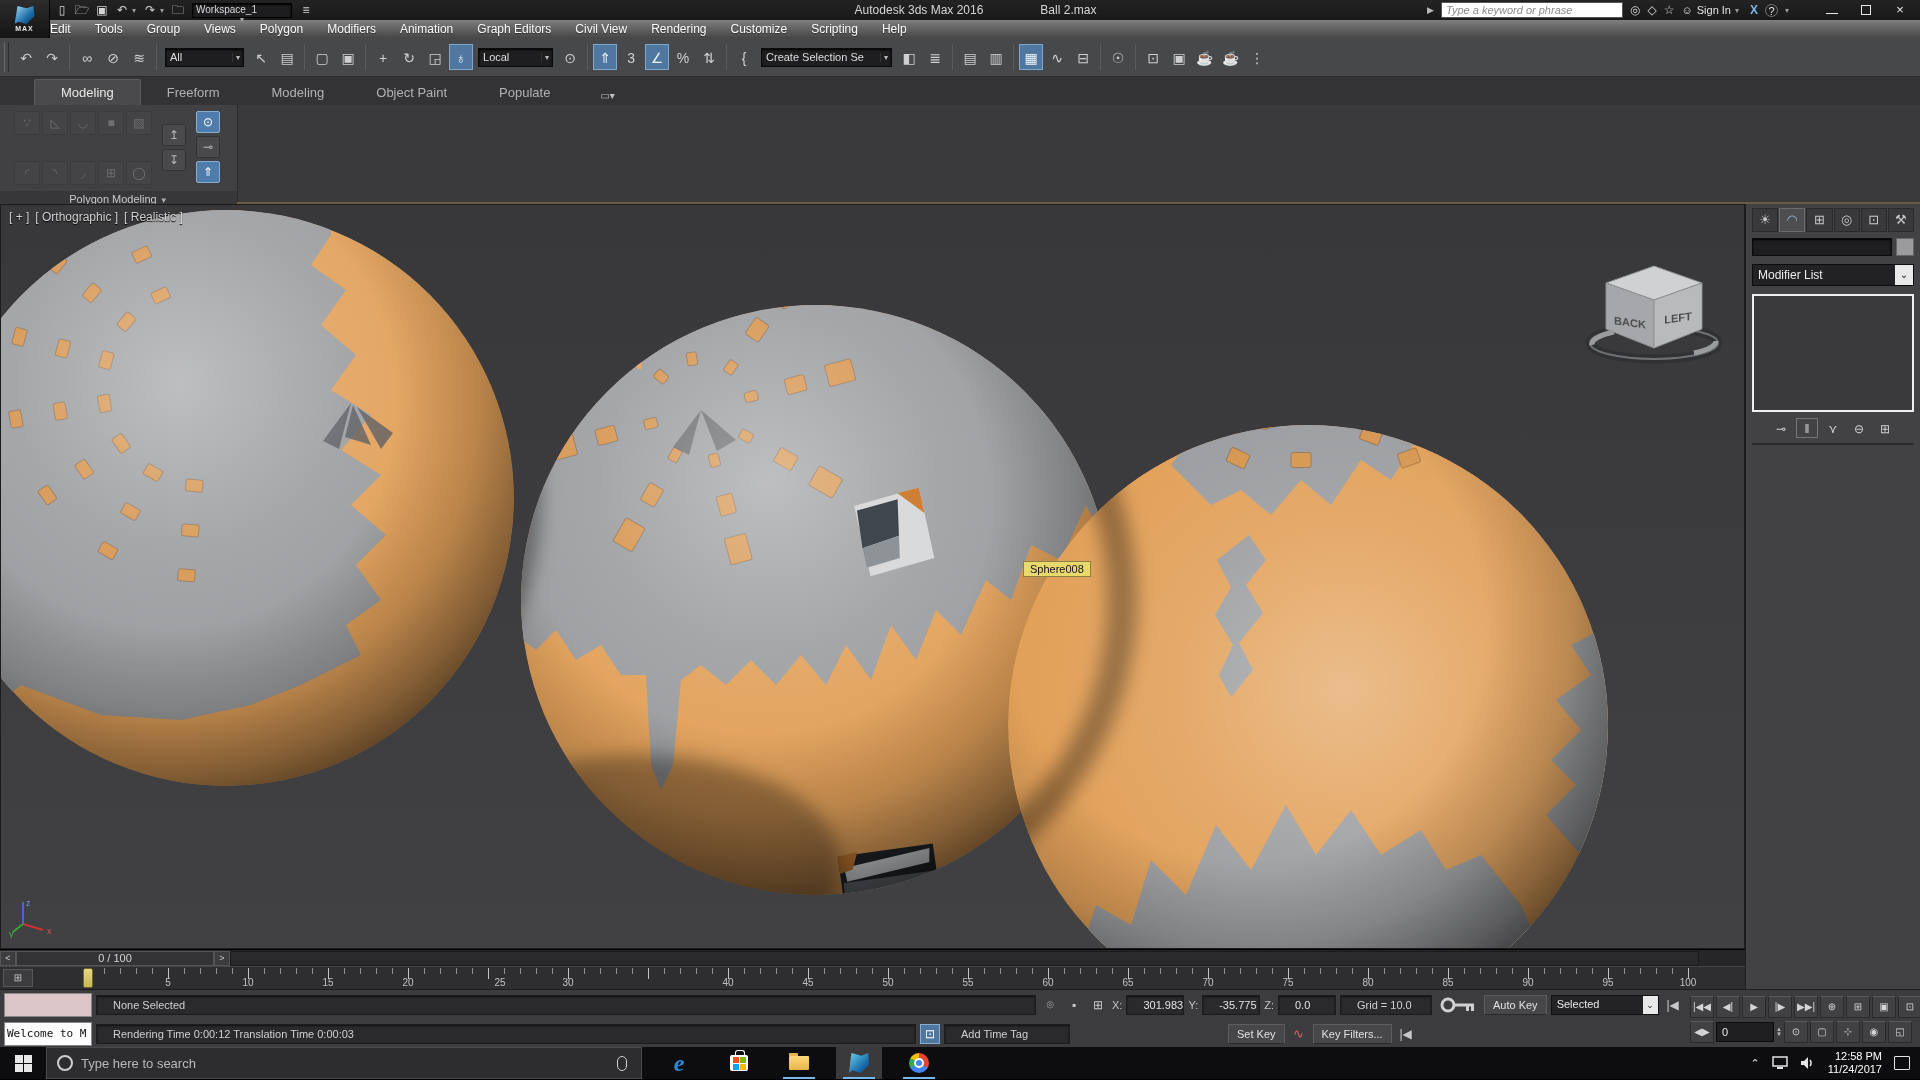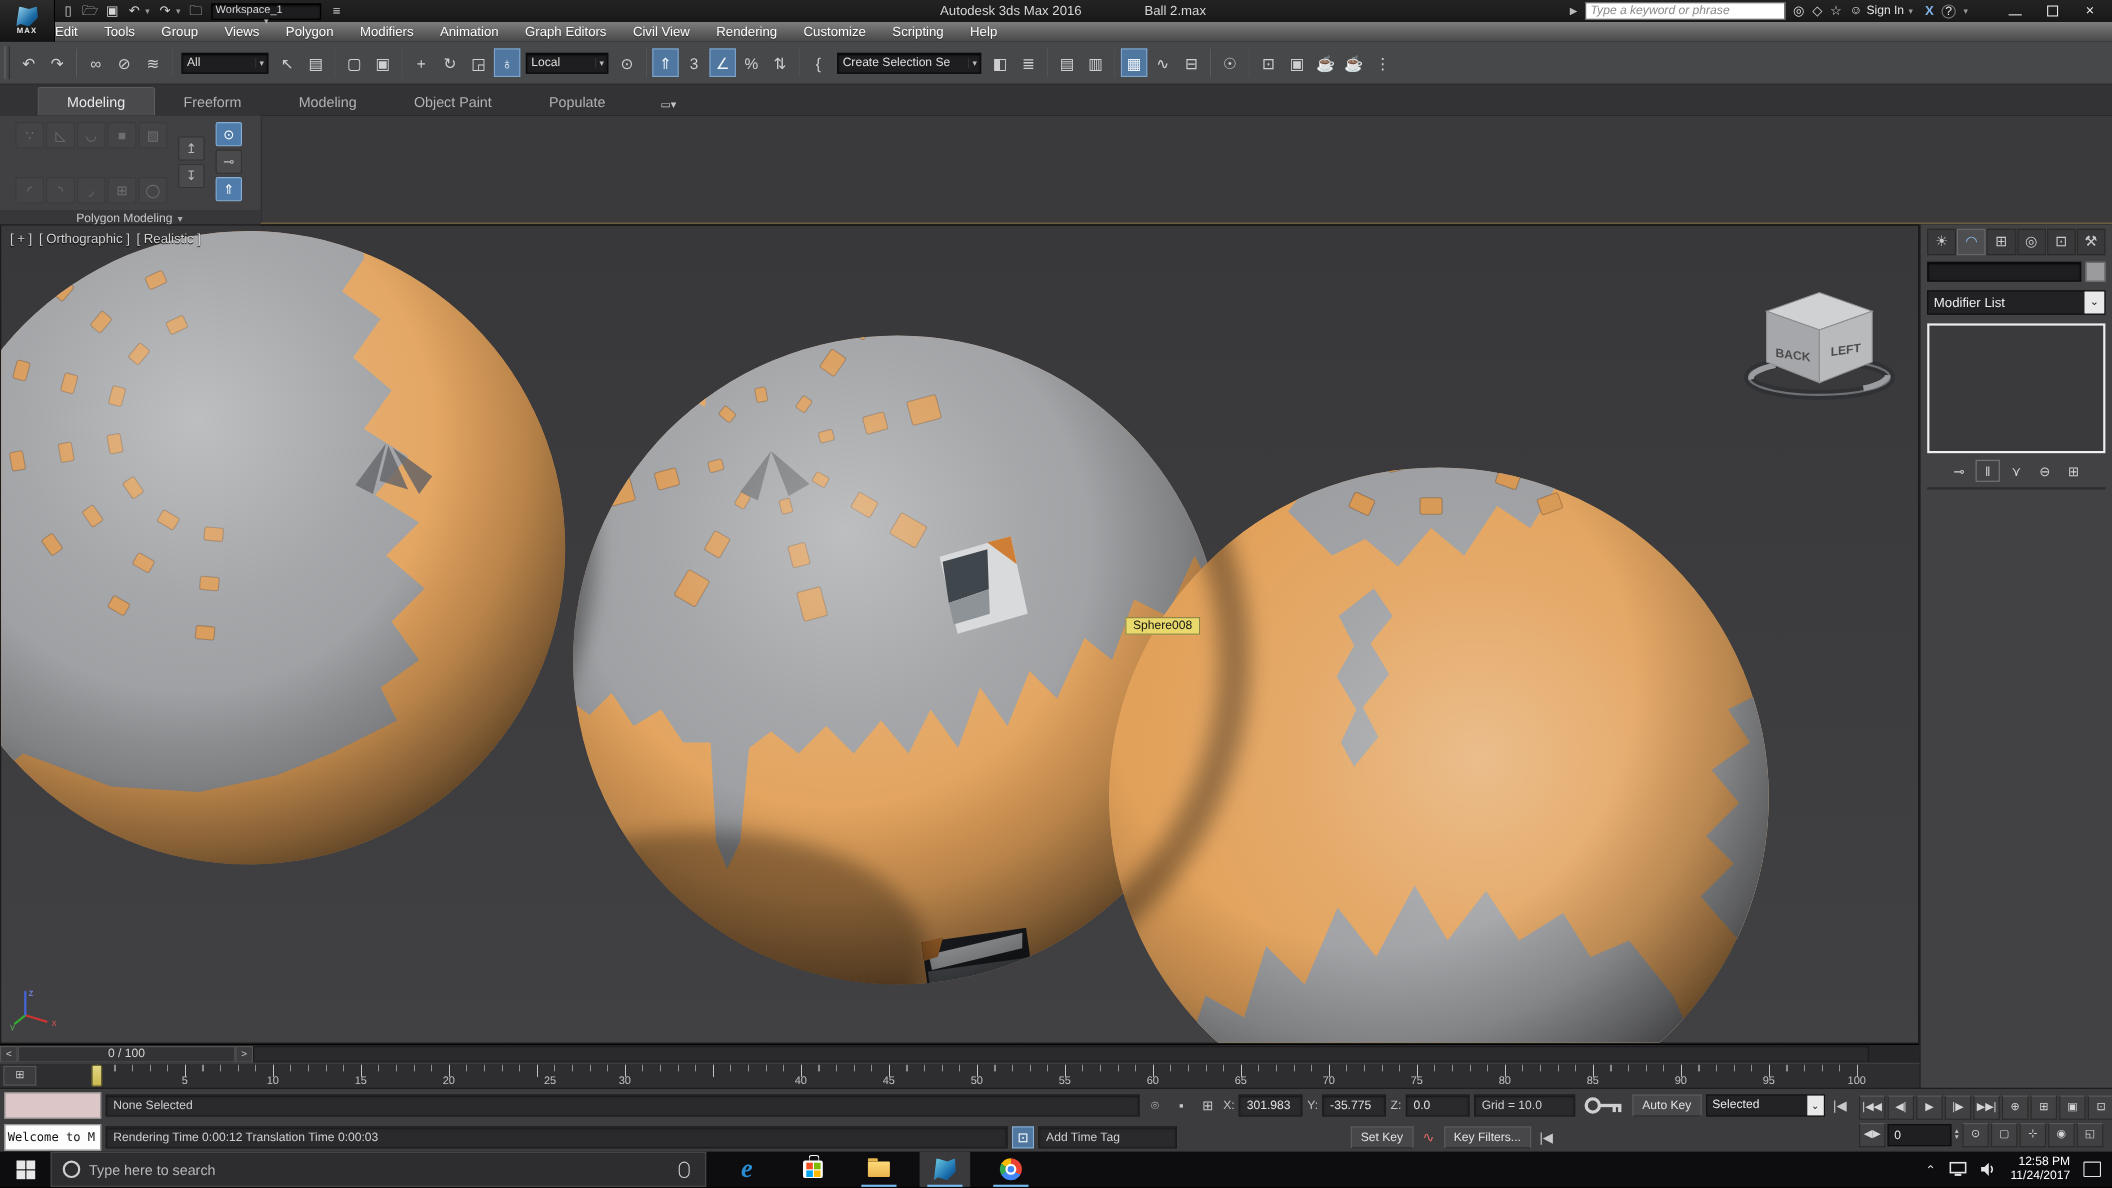--- a/index.html
+++ b/index.html
@@ -130,21 +130,21 @@
     background:repeating-linear-gradient(90deg,#c2c2c4 0 1px,transparent 1px 80px); }
   .tl-label { position:absolute; top:10px; transform:translateX(-50%); color:#c0c0c2; font-size:10px; }
   .tl-slider { position:absolute; left:83px; top:1px; width:10px; height:20px;
     background:linear-gradient(#e4d784,#c9b84e); border:1px solid #6f6730; border-radius:2px; }
 
   
   .statusbar { height:58px; background:#3c3c3e; border-top:1px solid #1d1d1d; position:relative;
     font-size:11px; color:#cfcfd1; }
   .sb-row { height:29px; display:flex; align-items:center; gap:4px; padding:0 4px; }
   .sunken { background:#2a2a2c; border:1px solid #1c1c1c; box-shadow:inset 0 1px 2px rgba(0,0,0,.6);
-    height:20px; line-height:18px; padding:0 6px; }
+    height:20px; line-height:18px; padding:0 16px; }
   .sb-listener-pink { width:88px; height:24px; background:#ddc6c7; border:1px solid #888; }
   .sb-listener-white { width:88px; height:24px; background:#fdfdfd; border:1px solid #888; color:#111;
     font-family:"DejaVu Sans Mono", monospace; font-size:11px; line-height:22px; overflow:hidden;
     white-space:nowrap; padding:0 2px; }
   .sb-wide { flex:1; }
   .sb-ic { width:20px; text-align:center; color:#c8c8ca; font-size:12px; }
   .sb-lbl { color:#c4c4c6; }
   .sb-field { width:58px; text-align:left; color:#e2e2e4; }
   .sb-grid { width:92px; }
   .sb-btn { height:20px; background:#47474a; border:1px solid #5d5d5f; border-bottom-color:#2a2a2a;

